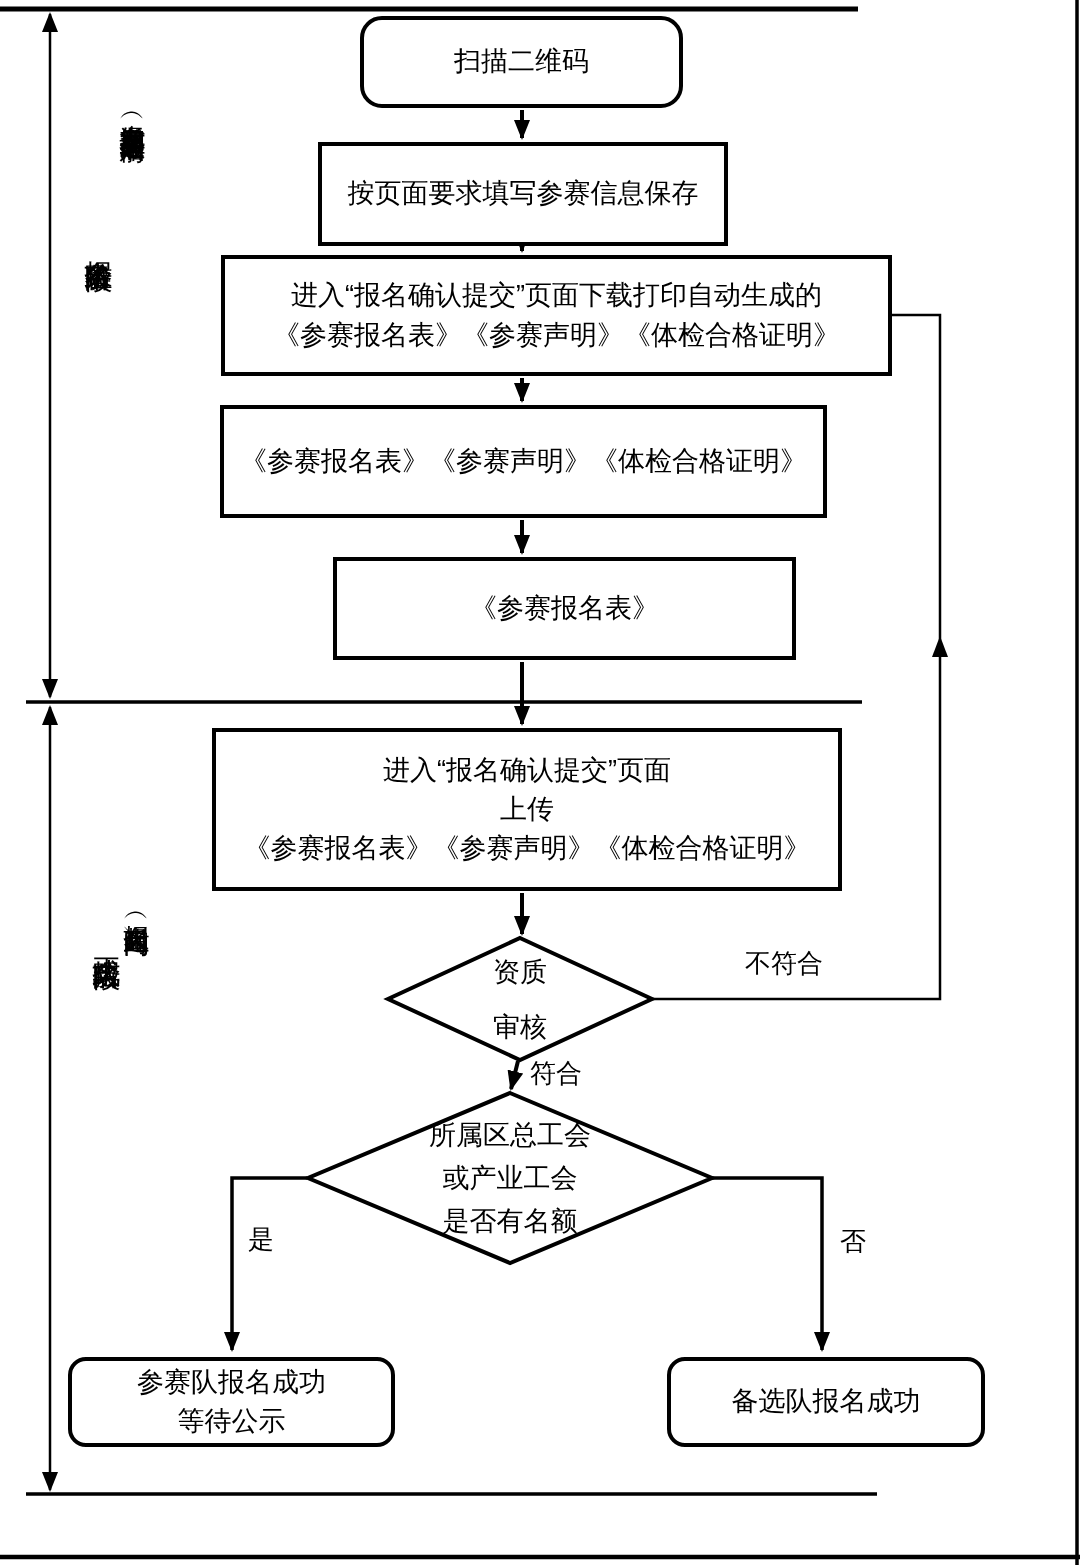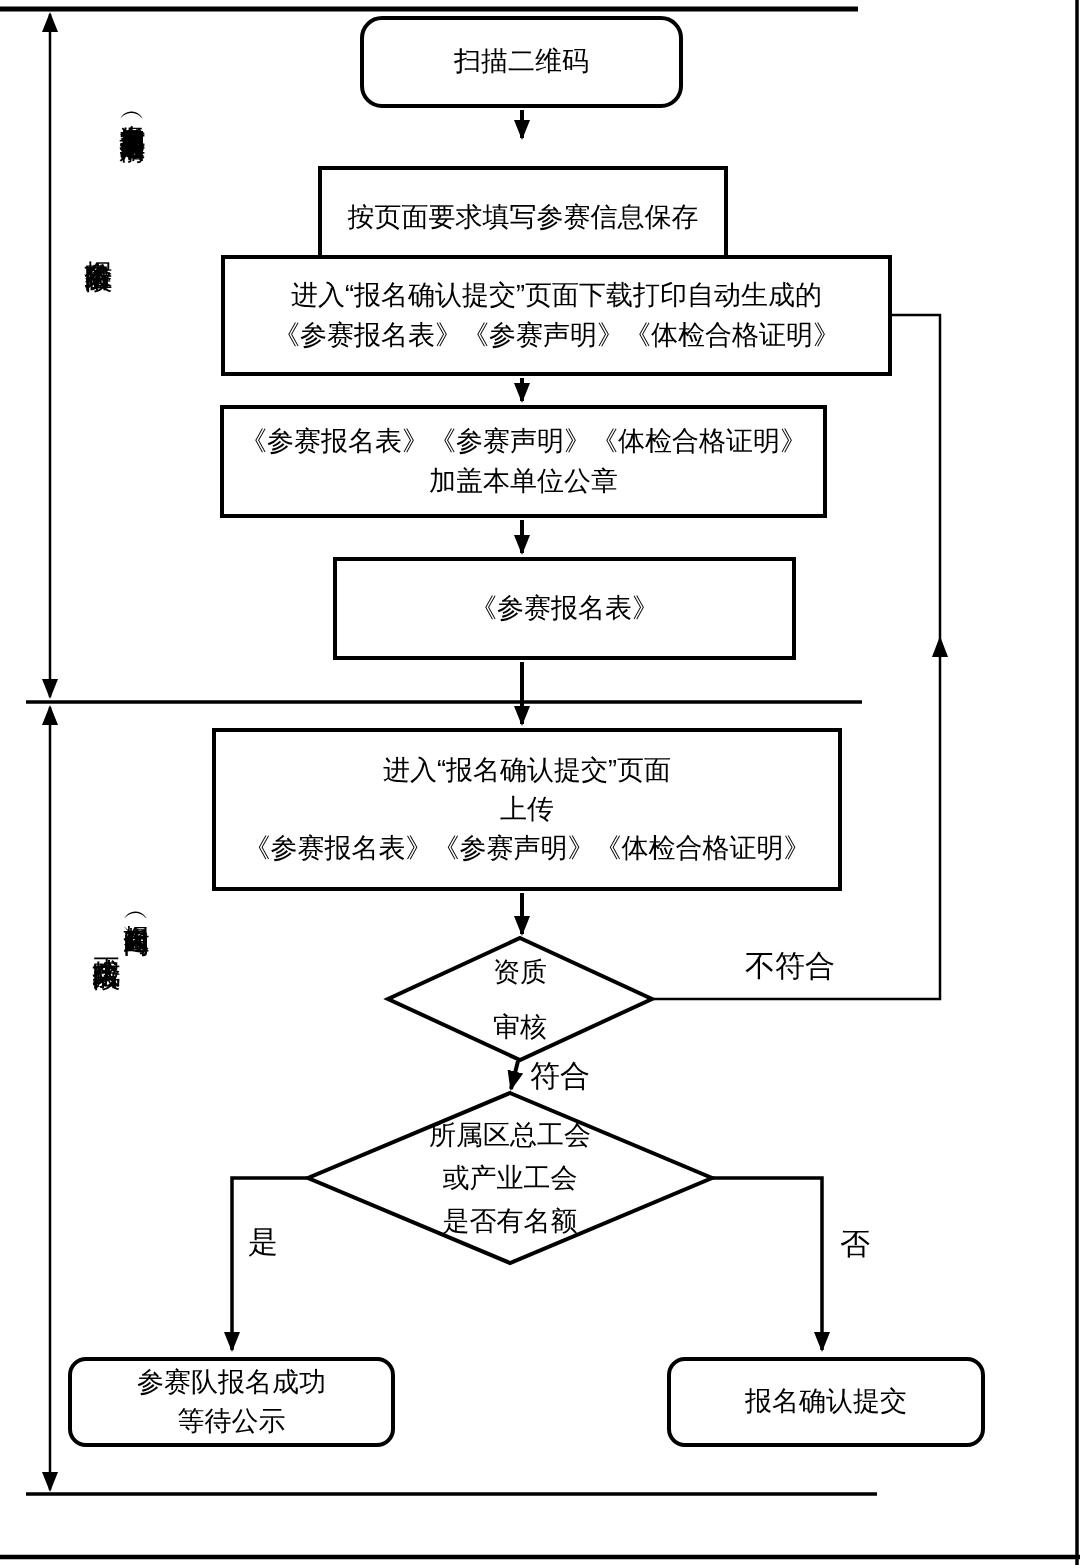--- a/index.html
+++ b/index.html
@@ -11,21 +11,21 @@
   .node{
     position:absolute;box-sizing:border-box;border:4px solid #000;background:#fff;
     display:flex;flex-direction:column;justify-content:center;align-items:center;
     text-align:center;font-size:27px;line-height:1.45;padding:2px 8px;
   }
   .rounded{border-radius:22px;}
   .dtext{
     position:absolute;display:flex;flex-direction:column;justify-content:space-between;
     align-items:center;text-align:center;font-size:27px;line-height:1.5;
   }
-  .elabel{position:absolute;font-size:30px;white-space:nowrap;}
+  .elabel{position:absolute;font-size:26px;white-space:nowrap;}
   .vlabel{
     position:absolute;writing-mode:vertical-rl;white-space:nowrap;
     font-size:28px;letter-spacing:1px;
   }
   .vlabel.bracket{font-size:26px;}
 </style>
 </head>
 <body>
 
 <div id="canvas">
@@ -69,32 +69,31 @@
 
   <div class="vlabel bracket" style="left:116px;top:103px;">（自通知发布之日起至报名开始前）</div>
   <div class="vlabel" style="left:79px;top:238px;">报名准备阶段</div>
   <div class="vlabel bracket" style="left:120px;top:903px;">（报名起止时间内）</div>
   <div class="vlabel" style="left:87px;top:936px;">正式报名阶段</div>
 
   <div class="node rounded" style="left:360px;top:16px;width:323px;height:92px;">
     <div>扫描二维码</div>
   </div>
 
-  <div class="node" style="left:318px;top:142px;width:410px;height:104px;margin-top:24px;">
+  <div class="node" style="left:318px;top:142px;width:410px;height:104px;">
     <div>按页面要求填写参赛信息保存</div>
   </div>
 
   <div class="node" style="left:221px;top:255px;width:671px;height:121px;padding:2px 4px;">
     <div>进入“报名确认提交”页面下载打印自动生成的</div>
     <div>《参赛报名表》《参赛声明》《体检合格证明》</div>
   </div>
 
   <div class="node" style="left:220px;top:405px;width:607px;height:113px;padding:2px 4px;">
     <div>《参赛报名表》《参赛声明》《体检合格证明》</div>
-    <div>加盖本单位公章</div>
   </div>
 
   <div class="node" style="left:295px;top:557px;width:463px;height:103px;padding:2px 4px;margin-left:38px;">
     <div>《参赛报名表》</div>
   </div>
 
   <div class="node" style="left:212px;top:728px;width:630px;height:163px;padding:2px 8px;">
     <div>进入“报名确认提交”页面</div>
     <div>上传</div>
     <div>《参赛报名表》《参赛声明》《体检合格证明》</div>
@@ -110,21 +109,21 @@
     <div>或产业工会</div>
     <div>是否有名额</div>
   </div>
 
   <div class="node rounded" style="left:68px;top:1357px;width:327px;height:90px;border-radius:18px;align-items:center;">
     <div>参赛队报名成功</div>
     <div>等待公示</div>
   </div>
 
   <div class="node rounded" style="left:667px;top:1357px;width:318px;height:90px;border-radius:18px;">
-    <div>报名确认提交</div>
+    <div>备选队报名成功</div>
   </div>
 
   <div class="elabel" style="left:745px;top:946px;">不符合</div>
   <div class="elabel" style="left:530px;top:1056px;">符合</div>
   <div class="elabel" style="left:248px;top:1222px;">是</div>
   <div class="elabel" style="left:840px;top:1224px;">否</div>
 
 </div>
 
 </body></html>

